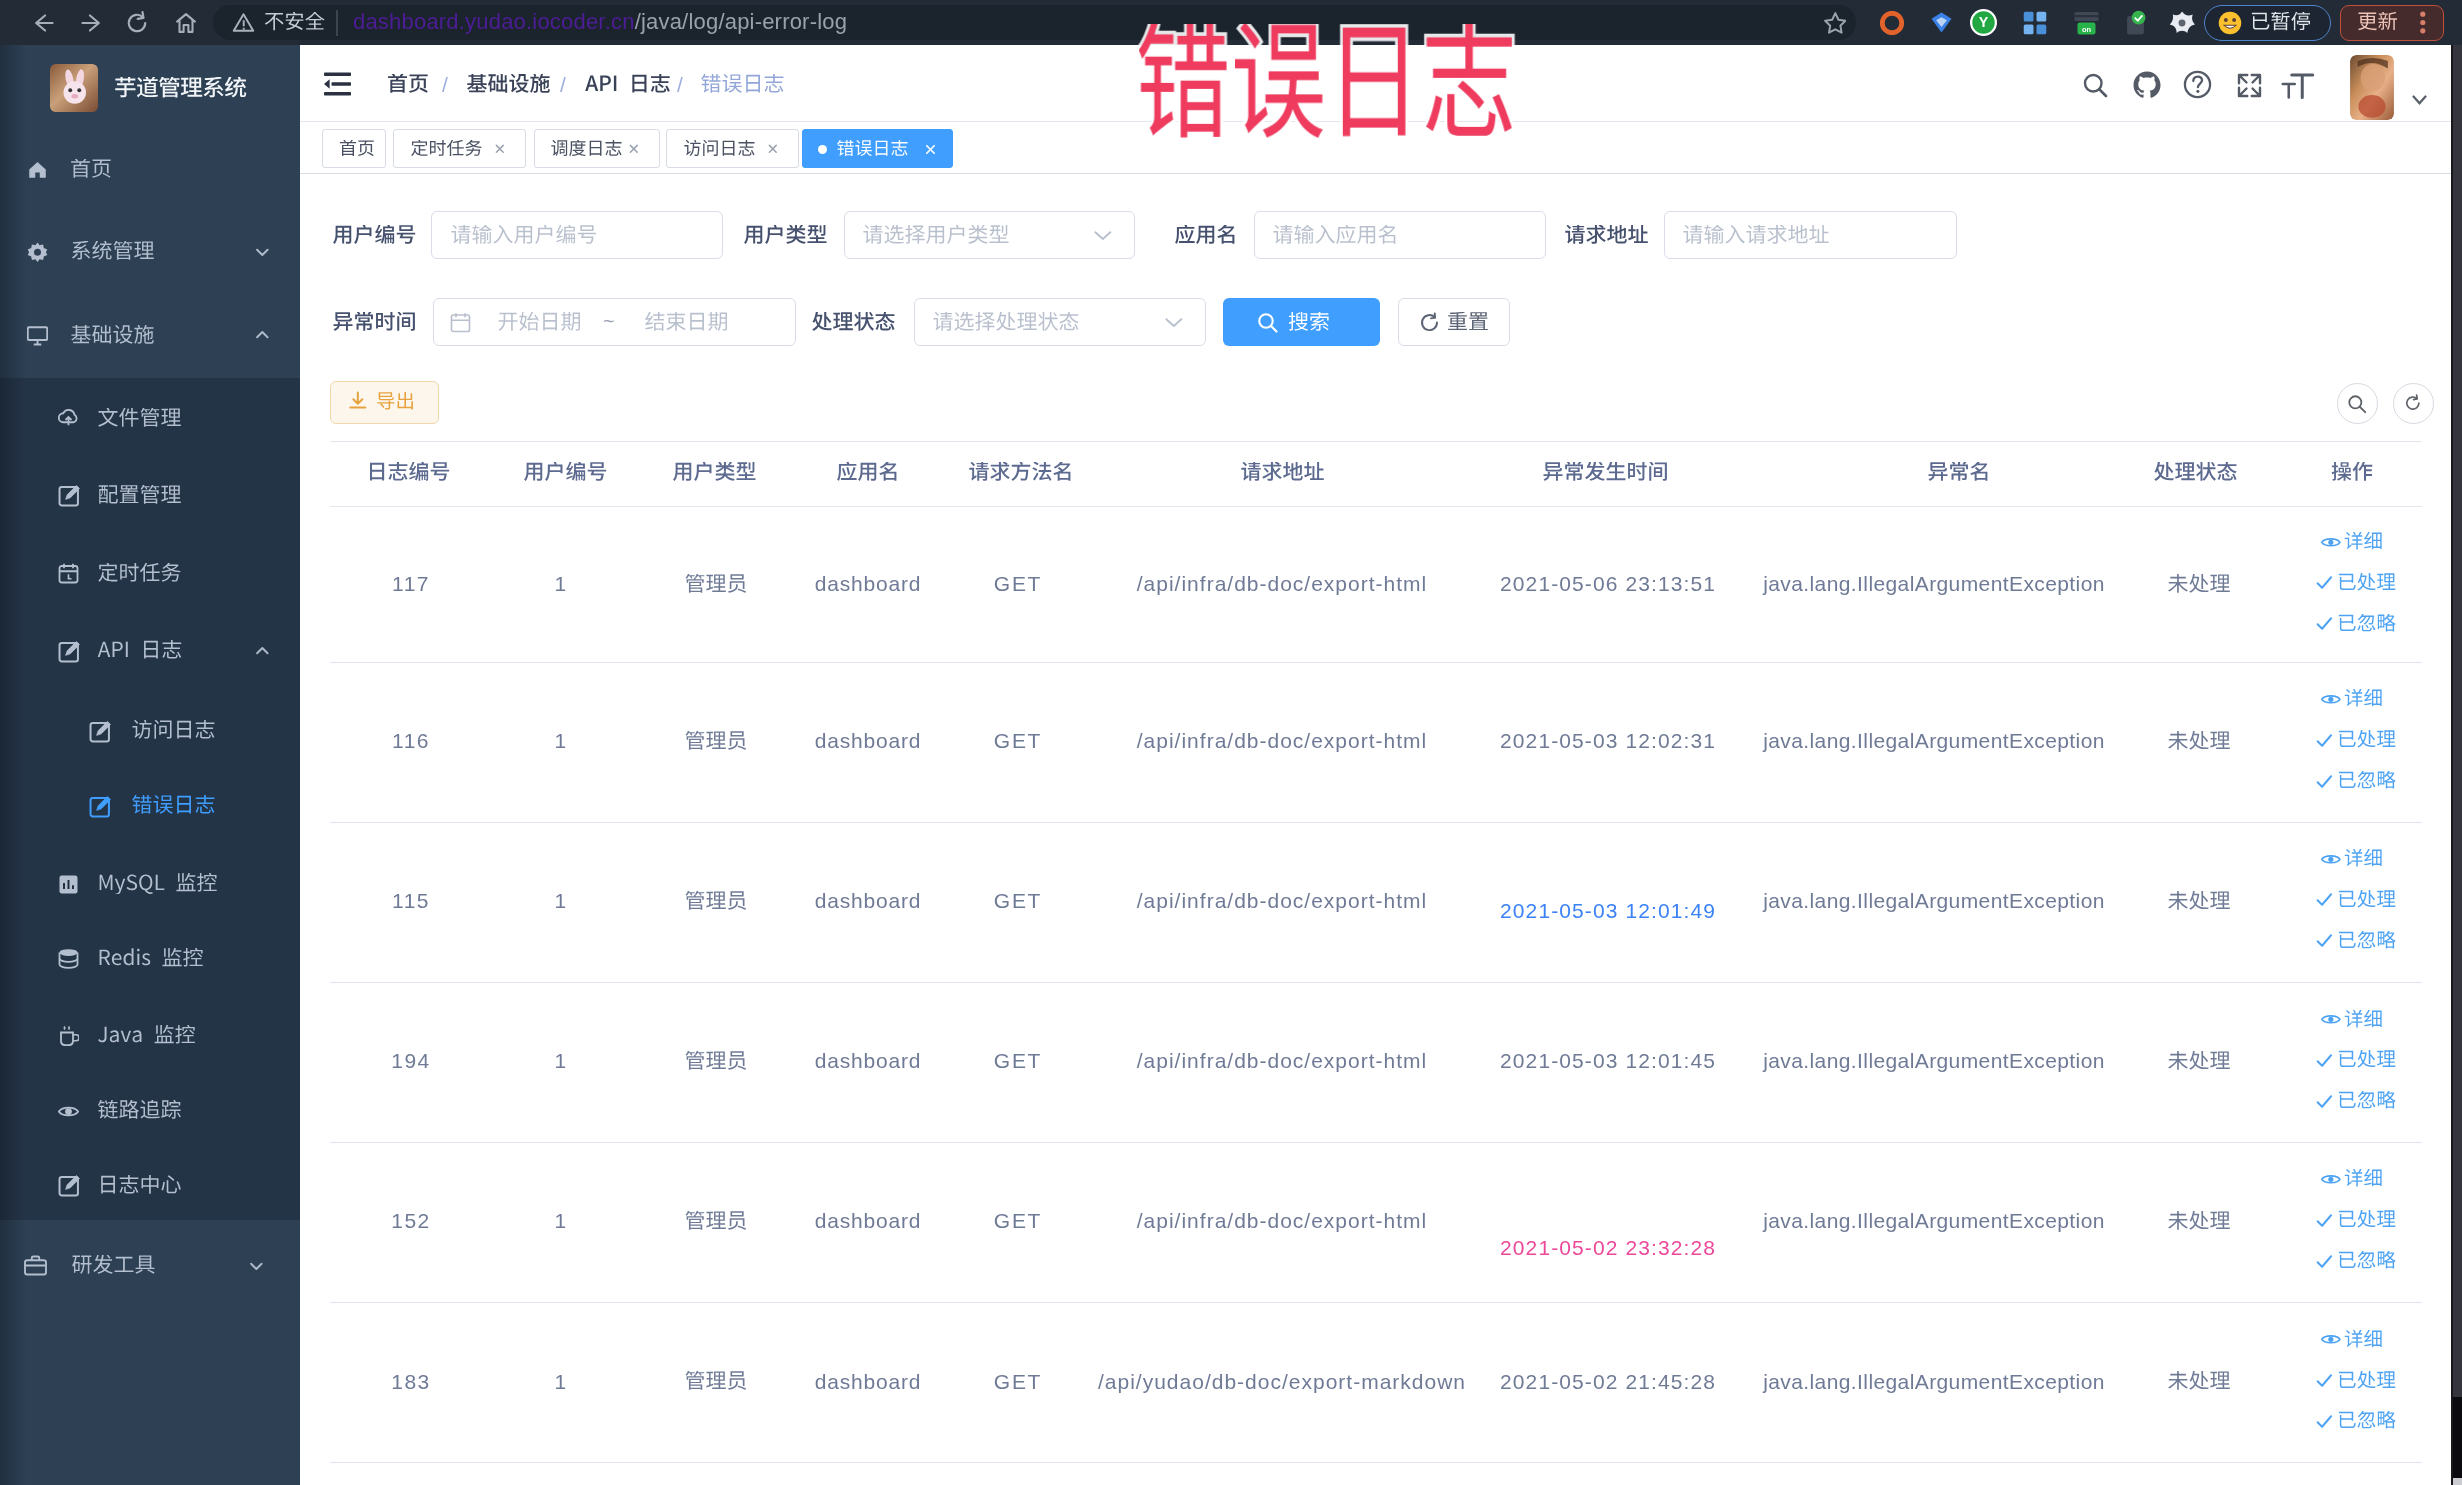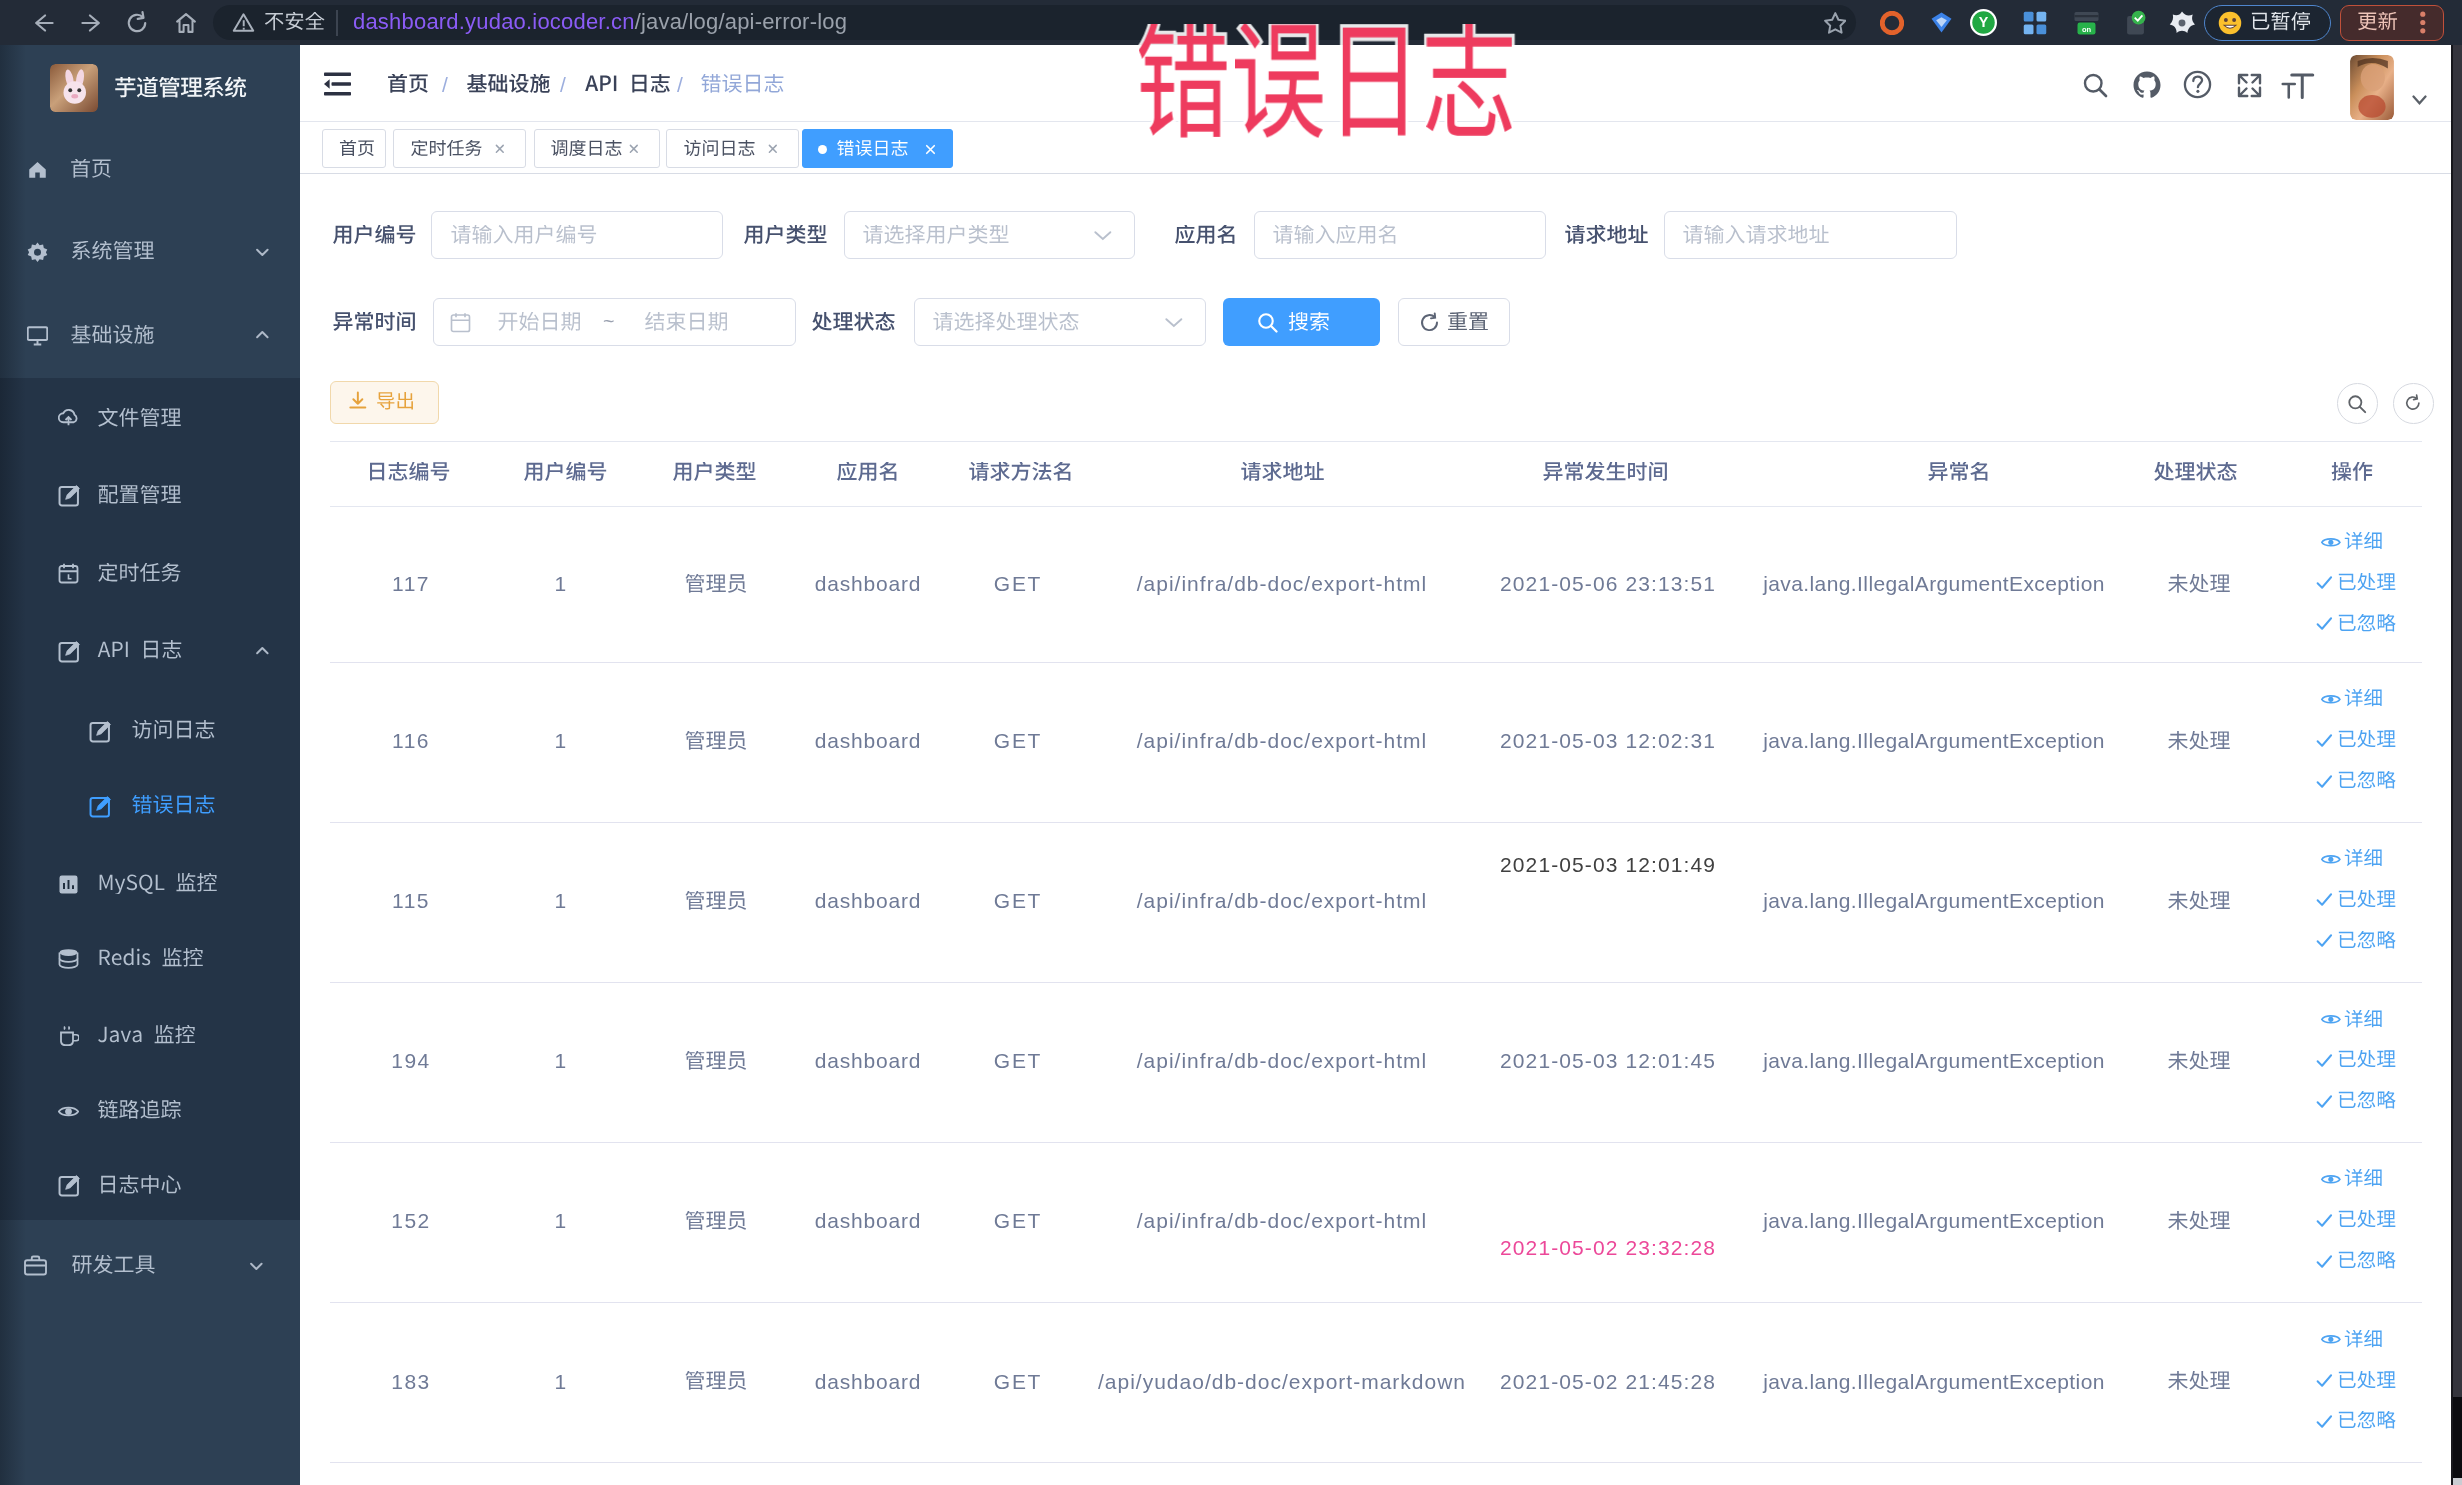--- a/index.html
+++ b/index.html
@@ -166,21 +166,21 @@
       <path d="M15 3 L28 25 H2 Z" stroke="#a9b1bc" stroke-width="2.6" fill="none" stroke-linejoin="round"></path>
       <rect x="14" y="11" width="2.6" height="8" fill="#a9b1bc"></rect>
       <rect x="14" y="21" width="2.6" height="2.6" fill="#a9b1bc"></rect>
     </svg>
     <svg style="position:absolute;left:264px;top:12.3px;" width="61" height="20.4" viewBox="0 -812 3000 1000" fill="#c7cdd5">
       <use href="#r4e0d" x="0"></use>
       <use href="#r5b89" x="1000"></use>
       <use href="#r5168" x="2000"></use>
     </svg>
     <div style="position:absolute;left:336px;top:9.8px;width:1.5px;height:26px;background:#3c4450;box-sizing:border-box;"></div>
-    <div style="position:absolute;left:353px;top:11.4px;font:400 22px 'Liberation Sans',sans-serif;color:#e9ebee;letter-spacing:0.2px;white-space:pre;line-height:1"><span style="color:#8b5cf6">dashboard.yudao.iocoder.cn</span><span style="color:#9aa1ab">/java/log/api-error-log</span></div>
+    <div style="position:absolute;left:353px;top:11.4px;font:400 22px 'Liberation Sans',sans-serif;color:#e9ebee;letter-spacing:0.2px;white-space:pre;line-height:1"><span style="color:#4c1d95">dashboard.yudao.iocoder.cn</span><span style="color:#9aa1ab">/java/log/api-error-log</span></div>
     <svg style="position:absolute;left:1823px;top:11.4px;" width="23" height="23" viewBox="0 0 30 30">
       <path d="M15 2.6 L18.8 10.7 L27.4 11.8 L21.2 17.9 L22.7 26.5 L15 22.3 L7.3 26.5 L8.8 17.9 L2.6 11.8 L11.2 10.7 Z" stroke="#99a2ad" stroke-width="2.4" fill="none" stroke-linejoin="round" transform="scale(1.07)"></path>
     </svg>
     <svg style="position:absolute;left:1880px;top:10.6px;" width="24" height="24" viewBox="0 0 32 32">
       <circle cx="16" cy="16" r="13" fill="none" stroke="#e2622b" stroke-width="6.5"></circle>
     </svg>
     <svg style="position:absolute;left:1930px;top:11.4px;" width="23" height="23" viewBox="0 0 30 30">
       <path d="M15 2 L28 10 L15 28 L2 10 Z" fill="#3b82e8"></path>
       <path d="M15 8 L22 12 L15 21 L8 12 Z" fill="#bcd5f7"></path>
     </svg>
@@ -840,21 +840,21 @@
     <div style="position:absolute;left:411px;transform:translateX(-50%);top:890px;font:400 21px 'Liberation Sans',sans-serif;color:#6f7a96;letter-spacing:1.5px;white-space:pre;line-height:1">115</div>
     <div style="position:absolute;left:561px;transform:translateX(-50%);top:890px;font:400 21px 'Liberation Sans',sans-serif;color:#6f7a96;letter-spacing:1.5px;white-space:pre;line-height:1">1</div>
     <svg style="position:absolute;left:684px;top:891px;" width="64" height="21" viewBox="0 -812 3000 1000" fill="#6f7a96">
       <use href="#r7ba1" x="0"></use>
       <use href="#r7406" x="1000"></use>
       <use href="#r5458" x="2000"></use>
     </svg>
     <div style="position:absolute;left:868px;transform:translateX(-50%);top:890px;font:400 21px 'Liberation Sans',sans-serif;color:#6f7a96;letter-spacing:0.8px;white-space:pre;line-height:1">dashboard</div>
     <div style="position:absolute;left:1018px;transform:translateX(-50%);top:890px;font:400 21px 'Liberation Sans',sans-serif;color:#6f7a96;letter-spacing:1.7px;white-space:pre;line-height:1">GET</div>
     <div style="position:absolute;left:1282px;transform:translateX(-50%);top:890px;font:400 21px 'Liberation Sans',sans-serif;color:#6f7a96;letter-spacing:1px;white-space:pre;line-height:1">/api/infra/db-doc/export-html</div>
-    <div style="position:absolute;left:1608px;transform:translateX(-50%);top:854px;font:400 21px 'Liberation Sans',sans-serif;color:#404040;letter-spacing:1.1px;white-space:pre;line-height:1">2021-05-03 12:01:49</div>
+    <div style="position:absolute;left:1608px;transform:translateX(-50%);top:900px;font:400 21px 'Liberation Sans',sans-serif;color:#3b82f6;letter-spacing:1.1px;white-space:pre;line-height:1">2021-05-03 12:01:49</div>
     <div style="position:absolute;left:1934px;transform:translateX(-50%);top:890px;font:400 21px 'Liberation Sans',sans-serif;color:#6f7a96;letter-spacing:0.4px;white-space:pre;line-height:1">java.lang.IllegalArgumentException</div>
     <svg style="position:absolute;left:2167px;top:891px;" width="64" height="21" viewBox="0 -812 3000 1000" fill="#6f7a96">
       <use href="#r672a" x="0"></use>
       <use href="#r5904" x="1000"></use>
       <use href="#r7406" x="2000"></use>
     </svg>
     <svg style="position:absolute;left:2321px;top:851px;" width="19.7" height="16.7" viewBox="0 0 26 22">
       <path d="M1 11 C5 5 21 5 25 11 C21 17 5 17 1 11 Z" fill="none" stroke="#4da3f2" stroke-width="2.2"></path>
       <circle cx="13" cy="11" r="3.4" fill="#4da3f2"></circle>
     </svg>

